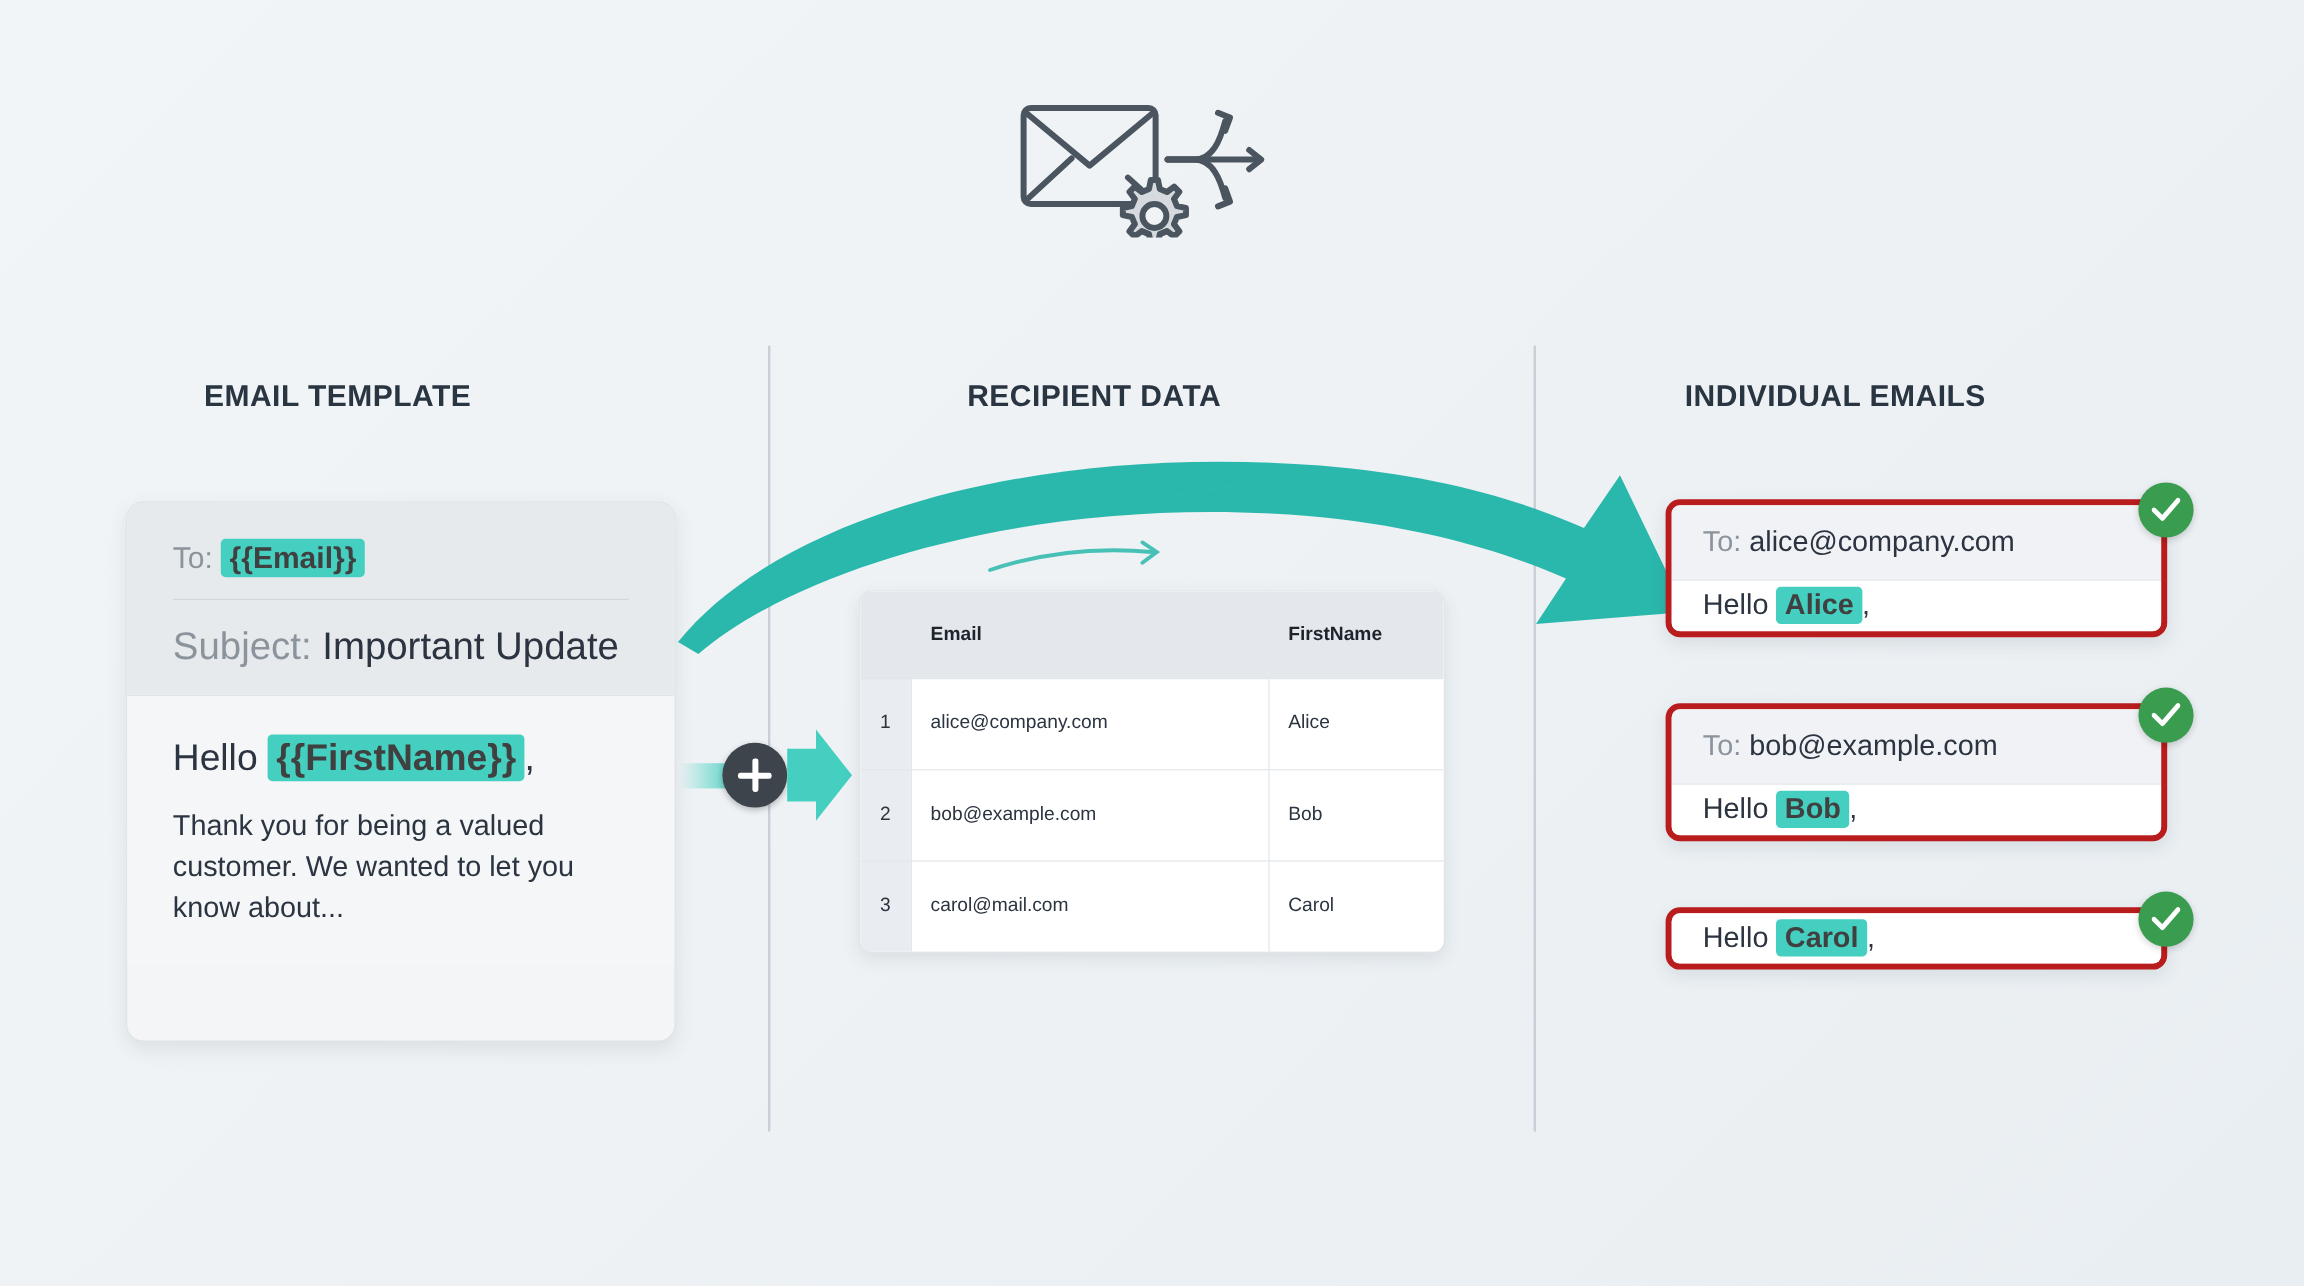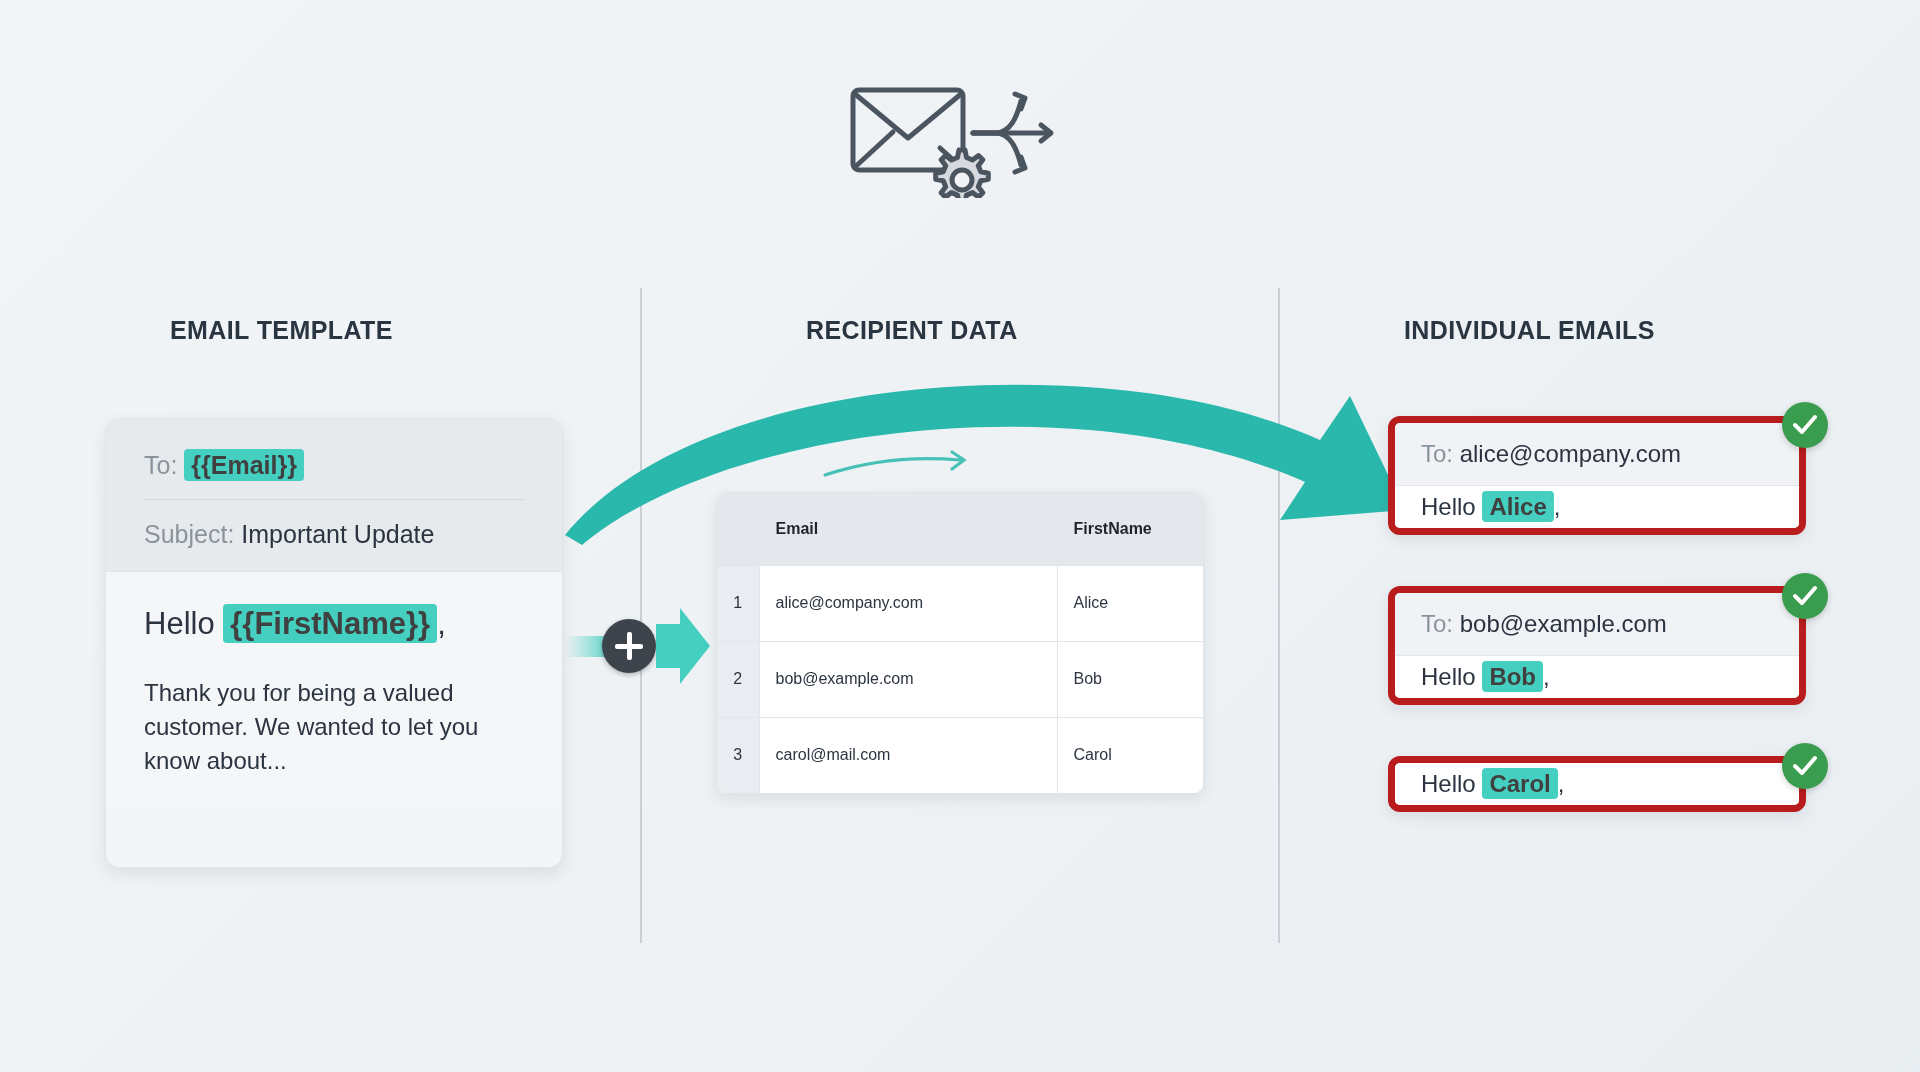--- a/index.html
+++ b/index.html
@@ -74,29 +74,29 @@
     color: #404040;
     font-weight: 700;
     border-radius: 4px;
     padding: 2px 7px;
   }
   #template-divider {
     height: 1px;
     background: #d2d8de;
     margin: 16px 0 0 0;
   }
-  #template-subject-row { padding-top: 20px; font-size: 25px; white-space: nowrap; }
+  #template-subject-row { padding-top: 20px; font-size: 32px; white-space: nowrap; }
   #template-body-block {
     background: #f4f6f8;
     padding: 34px 38px 30px 38px;
     border-top: 1px solid #dfe4e9;
   }
   #template-greeting { font-size: 31px; white-space: nowrap; }
   #template-paragraph {
-    margin-top: 34px;
+    margin-top: 22px;
     font-size: 24px;
     line-height: 1.42;
     color: #2b3440;
     max-width: 372px;
   }
 
   
   #merge-connector {
     position: absolute;
     left: 566px;
@@ -176,21 +176,21 @@
   #recipient-table thead th.idx-cell { background: #e4e8ec !important; }
   #recipient-table tbody tr:last-child td { border-bottom: none; }
   .col-firstname { width: 146px; border-right: none !important; }
 
   
   .email-card {
     position: absolute;
     width: 418px;
     border-radius: 12px;
     background: #fff;
-    border: 7px solid #b91c1c;
+    border: 5px solid #b91c1c;
     box-shadow: 0 5px 14px rgba(40,55,70,0.10);
     overflow: hidden;
   }
   #email-card-1 { left: 1388px; top: 416px; }
   #email-card-2 { left: 1388px; top: 586px; }
   #email-card-3 { left: 1388px; top: 756px; }
   .email-card-header {
     background: #f0f2f5;
     border-bottom: 1px solid #e2e6ea;
     padding: 17px 26px;

